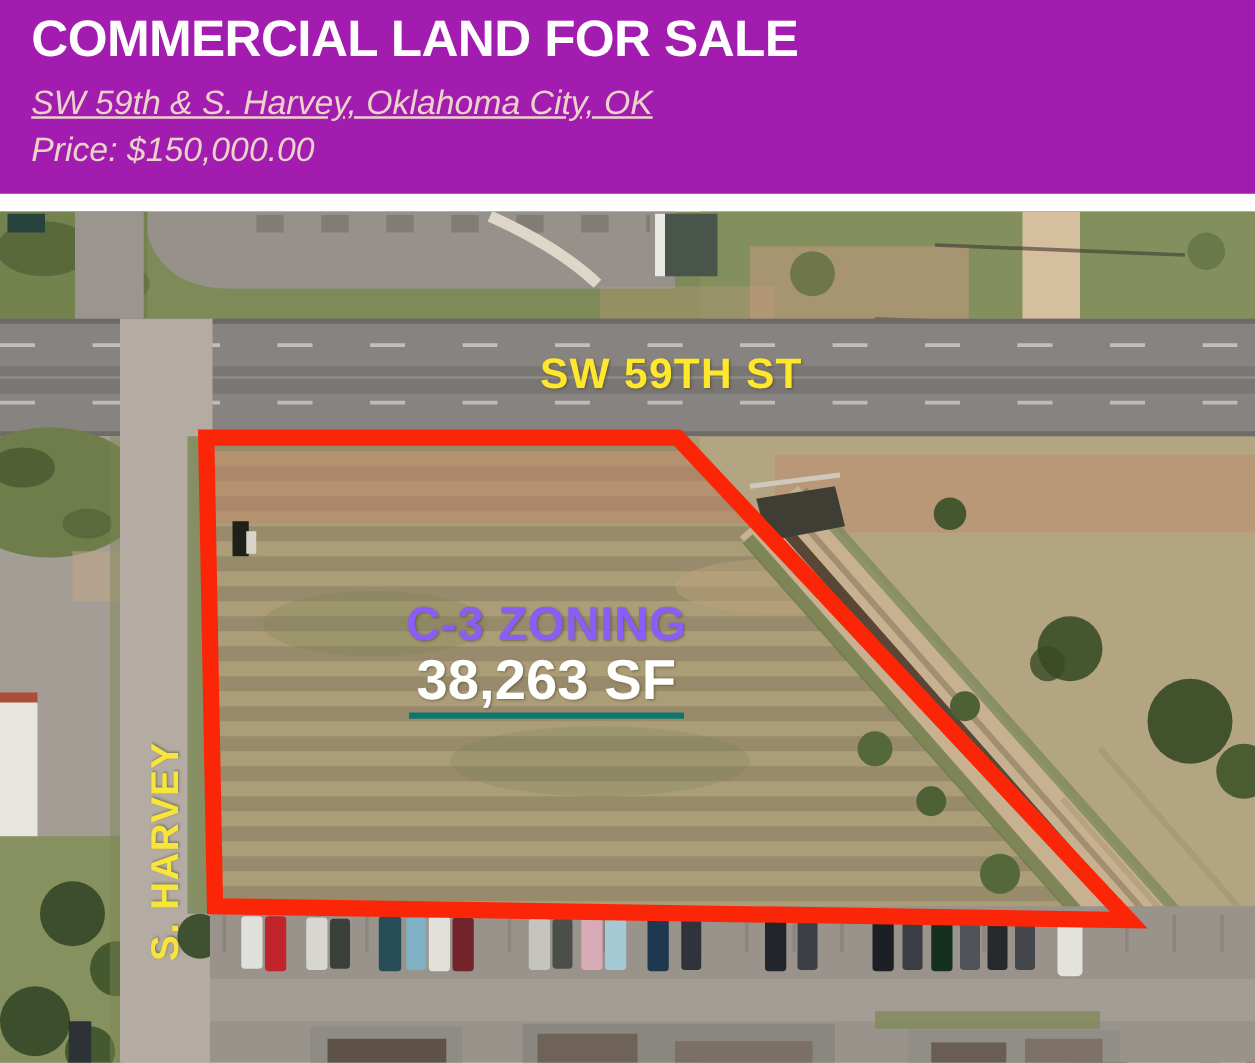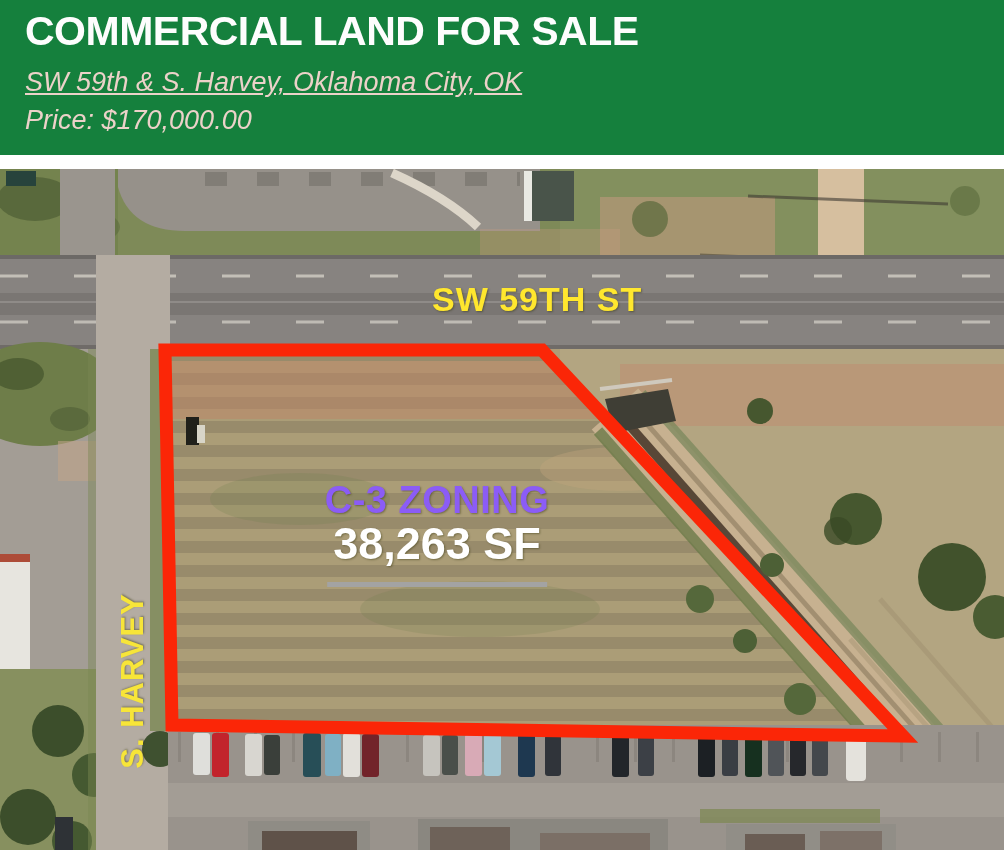--- a/index.html
+++ b/index.html
@@ -1,49 +1,49 @@
 <!DOCTYPE html>
 <html><head>
 <meta charset="utf-8">
 <style>
   html,body{margin:0;padding:0;background:#fff;}
   body{width:1004px;height:850px;overflow:hidden;position:relative;
        font-family:"Liberation Sans", sans-serif;}
 
   
   .header{position:absolute;left:0;top:0;width:1004px;height:155px;
-          background:#15803d;color:#fff;box-sizing:border-box;padding:8px 0 0 25px;}
+          background:#a21caf;color:#fff;box-sizing:border-box;padding:8px 0 0 25px;}
   .header .title{font-size:41px;font-weight:bold;letter-spacing:-0.5px;
                  margin:0;line-height:1.15;color:#fdfdfd;}
   .header .sub{font-style:italic;font-size:27px;color:#ecd2c9;line-height:1.0;}
   .header .addr{margin-top:14px;text-decoration:underline;}
   .header .price{margin-top:11px;}
 
   
   .map{position:absolute;left:0;top:169px;width:1004px;height:695px;overflow:hidden;text-align:right;}
   .map svg{position:absolute;left:0;top:0;}
 
   .maplabel{position:absolute;font-weight:bold;white-space:nowrap;line-height:1;
             text-shadow:1px 1px 2px rgba(50,50,10,0.45);}
   .lbl-sw59{left:432px;top:113px;font-size:34px;color:#ffe72e;letter-spacing:1px;}
   .lbl-zoning{left:437px;top:312px;transform:translateX(-50%);
               font-size:38px;color:#8b5cf6;letter-spacing:0.5px;}
   .lbl-area{left:437px;top:352px;transform:translateX(-50%);
             font-size:45px;color:#ffffff;}
-  .lbl-area .u{display:inline-block;border-bottom:5px solid #a3a3a3;padding:0 6px 16px 6px;}
+  .lbl-area .u{display:inline-block;border-bottom:5px solid #0f766e;padding:0 6px 4px 6px;}
   .lbl-harvey{left:132px;top:512px;transform:translate(-50%,-50%) rotate(-90deg);
               font-size:31px;color:#f7e539;letter-spacing:1px;}
 </style>
 </head>
 <body>
 
 <div class="header">
   <div class="title">COMMERCIAL LAND FOR SALE</div>
   <div class="sub addr">SW 59th &amp; S. Harvey, Oklahoma City, OK</div>
-  <div class="sub price">Price: $170,000.00</div>
+  <div class="sub price">Price: $150,000.00</div>
 </div>
 
 <div class="map">
   <svg width="1004" height="695" viewBox="0 0 1004 695">
 
     <g>
       <rect x="0" y="0" width="1004" height="88" fill="#7e8a58"></rect>
       <rect x="560" y="0" width="444" height="88" fill="#83905e"></rect>
       <rect x="0" y="180" width="1004" height="515" fill="#ac9c78"></rect>
       <rect x="560" y="180" width="444" height="515" fill="#b3a581"></rect>

